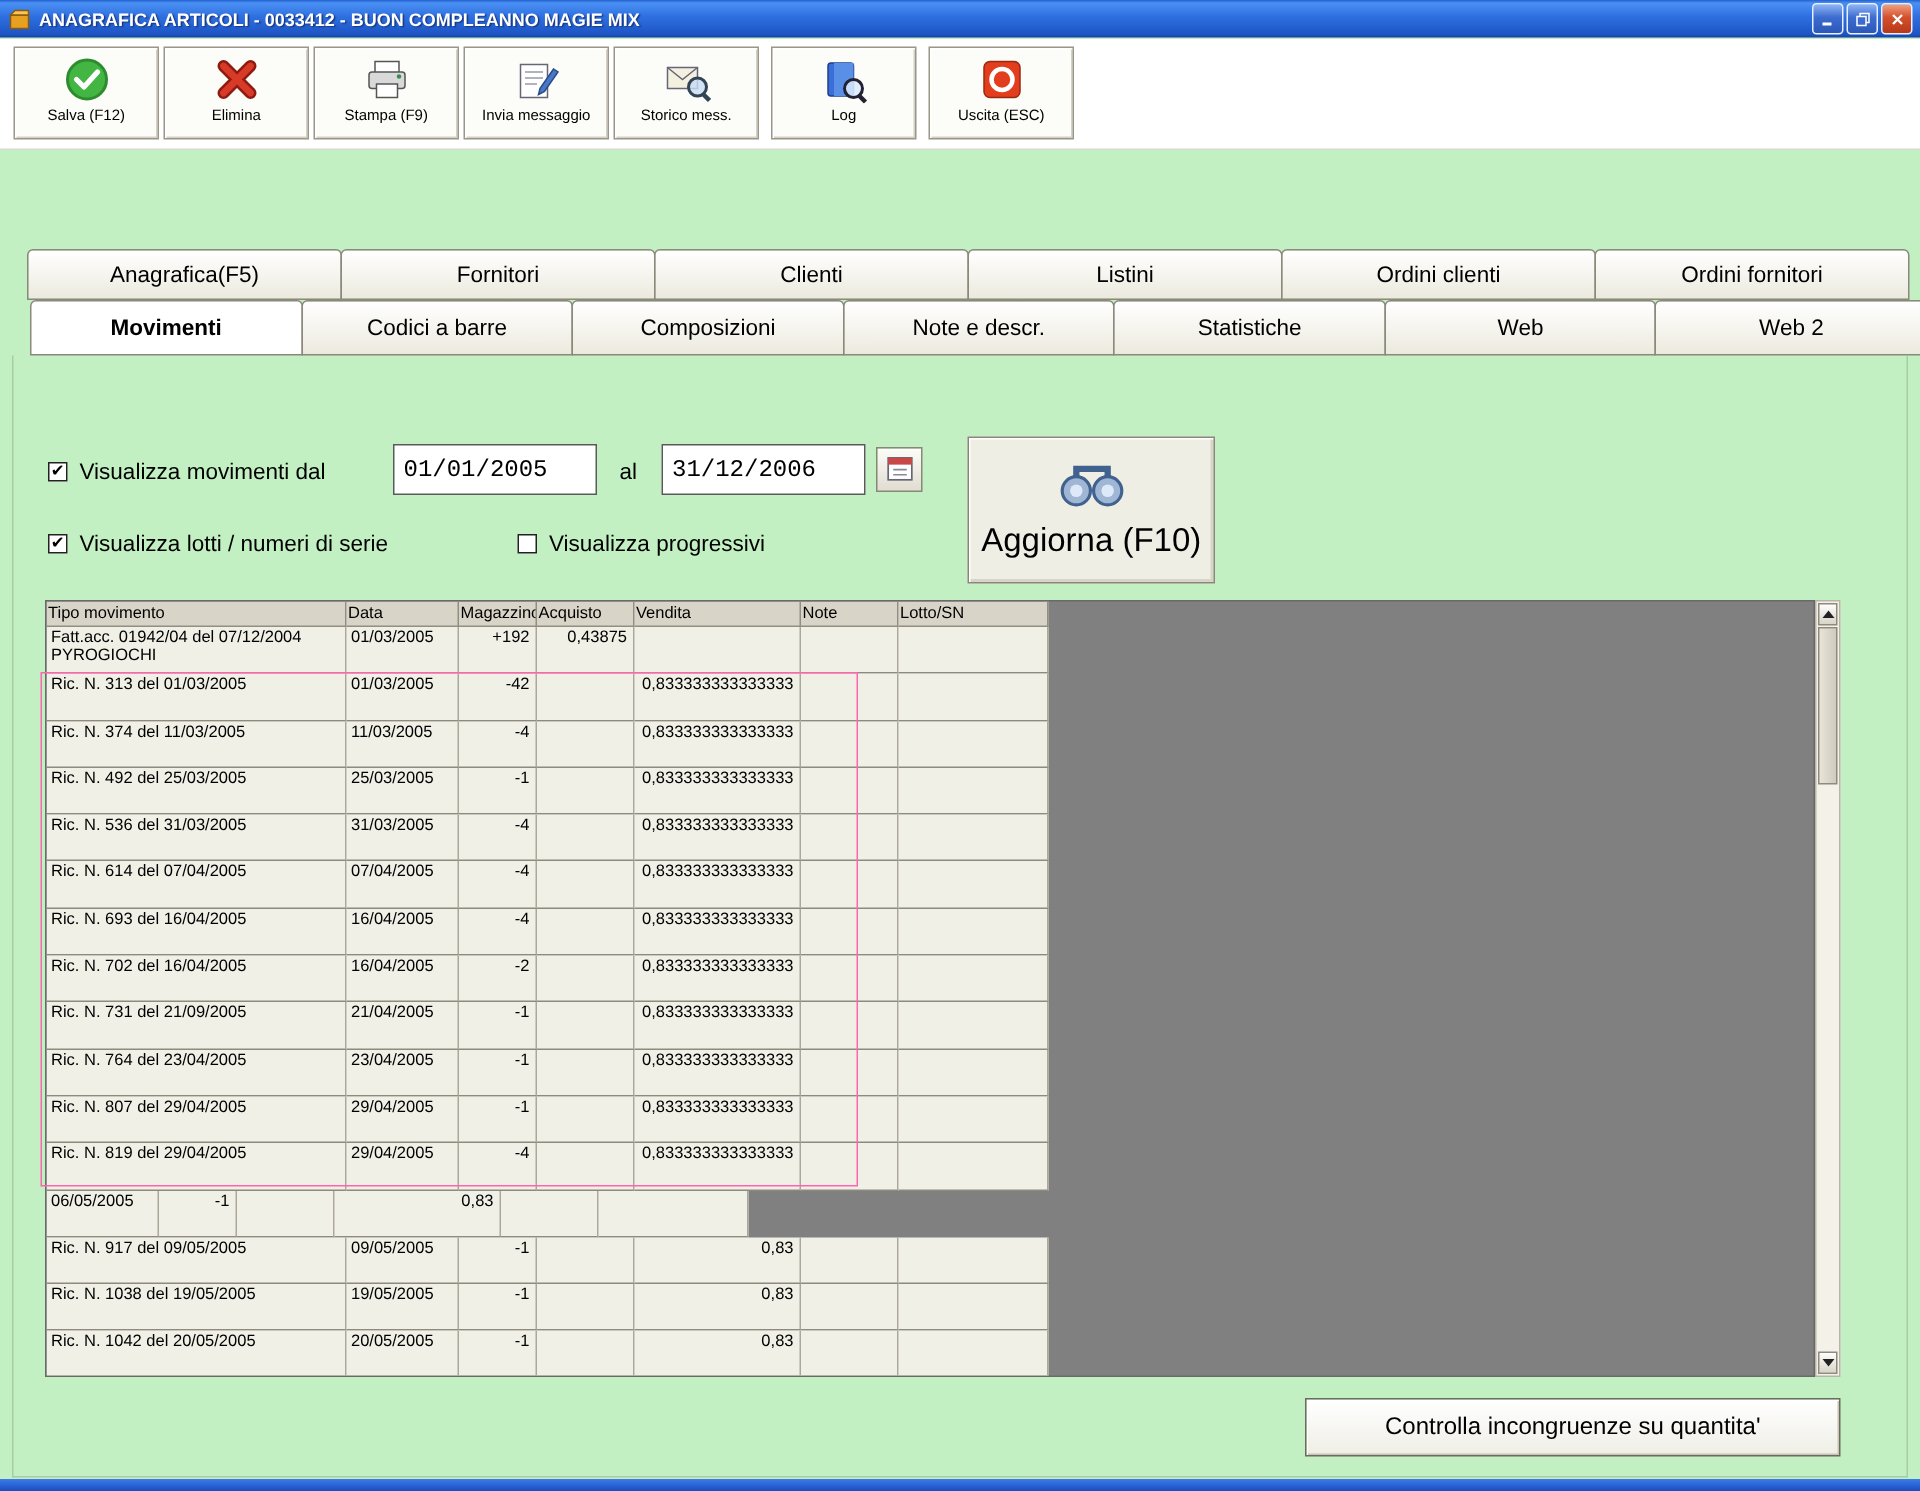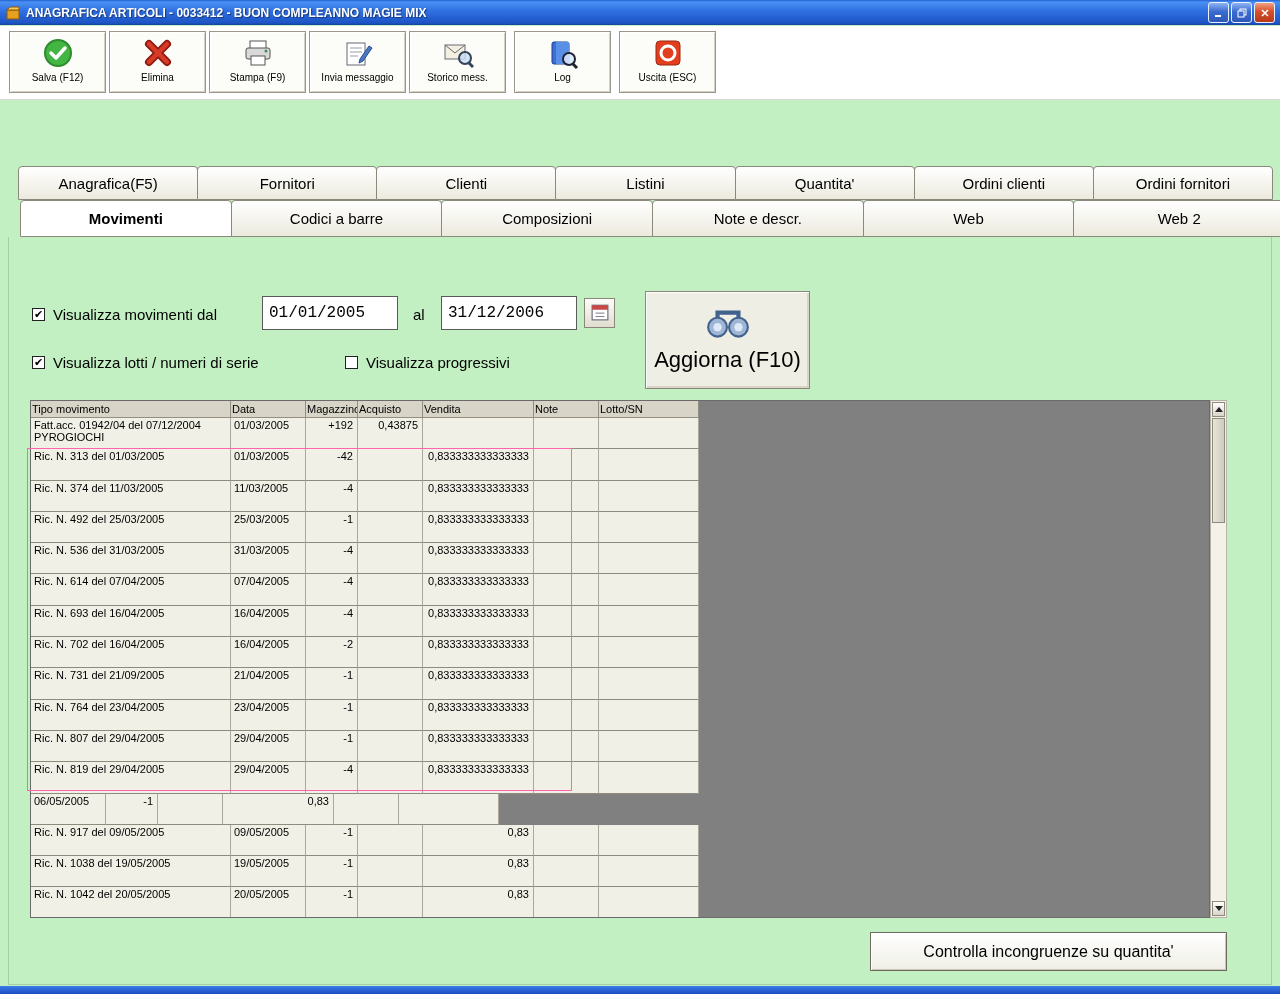--- a/index.html
+++ b/index.html
@@ -198,29 +198,29 @@
         </span>
         <span class="tb-lbl">Uscita (ESC)</span>
       </button>
     </div>
 
   <div class="tabrow tabrow1" id="tabrow1">
       <div class="tab">Anagrafica(F5)</div>
       <div class="tab">Fornitori</div>
       <div class="tab">Clienti</div>
       <div class="tab">Listini</div>
-      <div class="tab">Quantita'</div>
       <div class="tab">Ordini clienti</div>
       <div class="tab">Ordini fornitori</div>
     </div>
   <div class="tabrow tabrow2" id="tabrow2">
       <div class="tab active">Movimenti</div>
       <div class="tab">Codici a barre</div>
       <div class="tab">Composizioni</div>
       <div class="tab">Note e descr.</div>
+      <div class="tab">Statistiche</div>
       <div class="tab">Web</div>
       <div class="tab">Web 2</div>
     </div>
   <div class="panel"></div>
 
   <span class="checkbox checked" style="left:32px;top:308px;"></span>
   <label class="flabel" style="left:53px;top:306px;">Visualizza movimenti dal</label>
   <input class="date-input" style="left: 262px; top: 296px;" value="01/01/2005">
   <label class="flabel" style="left:413px;top:306px;">al</label>
   <input class="date-input" style="left: 441px; top: 296px;" value="31/12/2006">

